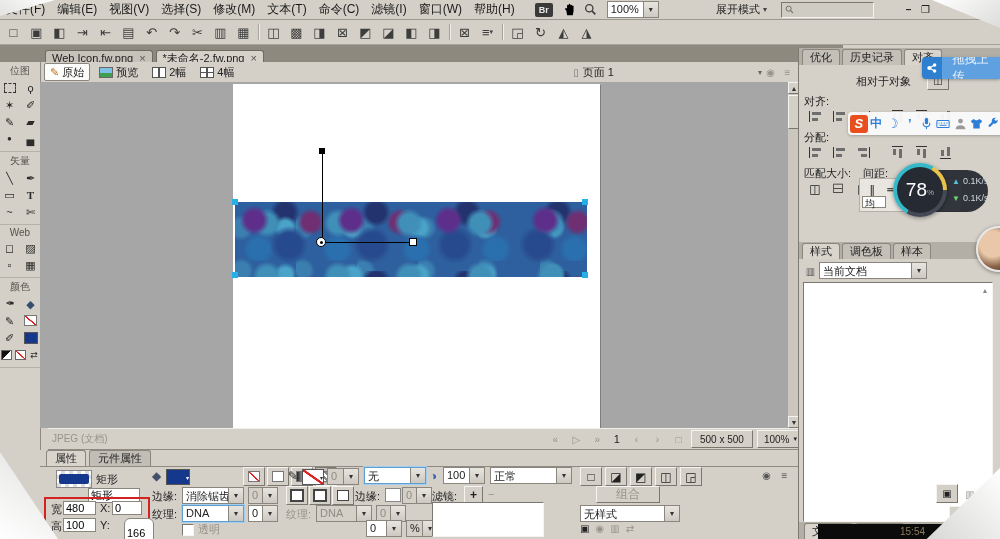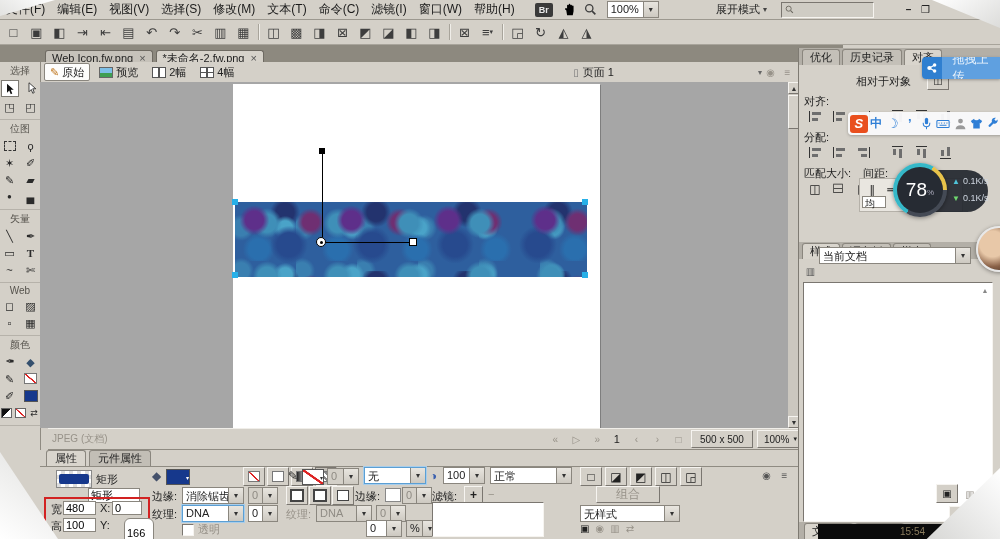--- a/index.html
+++ b/index.html
@@ -218,39 +218,20 @@
   <span style="color:#777;font-size:10px">▯</span>
   <span class="lbl" style="margin:8px 4px">页面 1</span>
   <span style="width:140px"></span>
   <span style="font-size:8px;color:#666">▾</span>
   <span class="minibtn dim">◉</span>
   <span class="minibtn dim" style="margin-right:2px">≡</span>
 </div>
 
 <div id="toolpanel" class="abs">
   <div class="tsec">
-    <span class="sl">选择</span>
-    <div class="trow">
-      <span class="tool on">
-          <svg class="svi" width="12" height="12" fill="#111">
-            <use href="#s-ptr"></use>
-          </svg>
-        </span>
-      <span class="tool">
-          <svg class="svi" width="12" height="12" fill="#fff" stroke="#111" stroke-width="1">
-            <use href="#s-ptr"></use>
-          </svg>
-        </span>
-    </div>
-    <div class="trow">
-      <span class="tool">◳</span>
-      <span class="tool">◰</span>
-    </div>
-  </div>
-  <div class="tsec">
     <span class="sl">位图</span>
     <div class="trow">
       <span class="tool">
           <span style="width:10px;height:8px;border:1px dashed #333;display:inline-block"></span>
         </span>
       <span class="tool">ϙ</span>
     </div>
     <div class="trow">
       <span class="tool">✶</span>
       <span class="tool">✐</span>
@@ -582,21 +563,21 @@
     <span class="pbtn abs" style="left:24px;top:2px;transform:rotate(90deg)">∥</span>
     <span class="inp abs" style="left:2px;top:17px;width:24px;height:12px;font-size:10px">均</span>
   </span>
 
   <div class="rtabs abs" style="left:0;top:194px;width:202px">
     <span class="rtab on">样式</span>
     <span class="rtab">调色板</span>
     <span class="rtab">样本</span>
   </div>
   <span class="minibtn abs" style="left:3px;top:216px;color:#555">▥</span>
-  <span class="combo abs" style="left:20px;top:199px;width:152px">
+  <span class="combo abs" style="left:20px;top:214px;width:108px">
     <span class="v">当前文档</span>
     <span class="a">▾</span>
   </span>
   <div class="abs sunk" style="left:4px;top:234px;width:188px;height:238px;background:#fff">
     <span class="sbtn abs" style="right:1px;top:1px;color:#888">▲</span>
     <span class="sbtn abs" style="right:1px;bottom:16px;color:#888">▼</span>
     <span class="pbtn raised abs" style="right:34px;bottom:18px">
         <span style="font-size:10px">▣</span>
       </span>
     <span class="pbtn abs dim" style="right:12px;bottom:18px">

